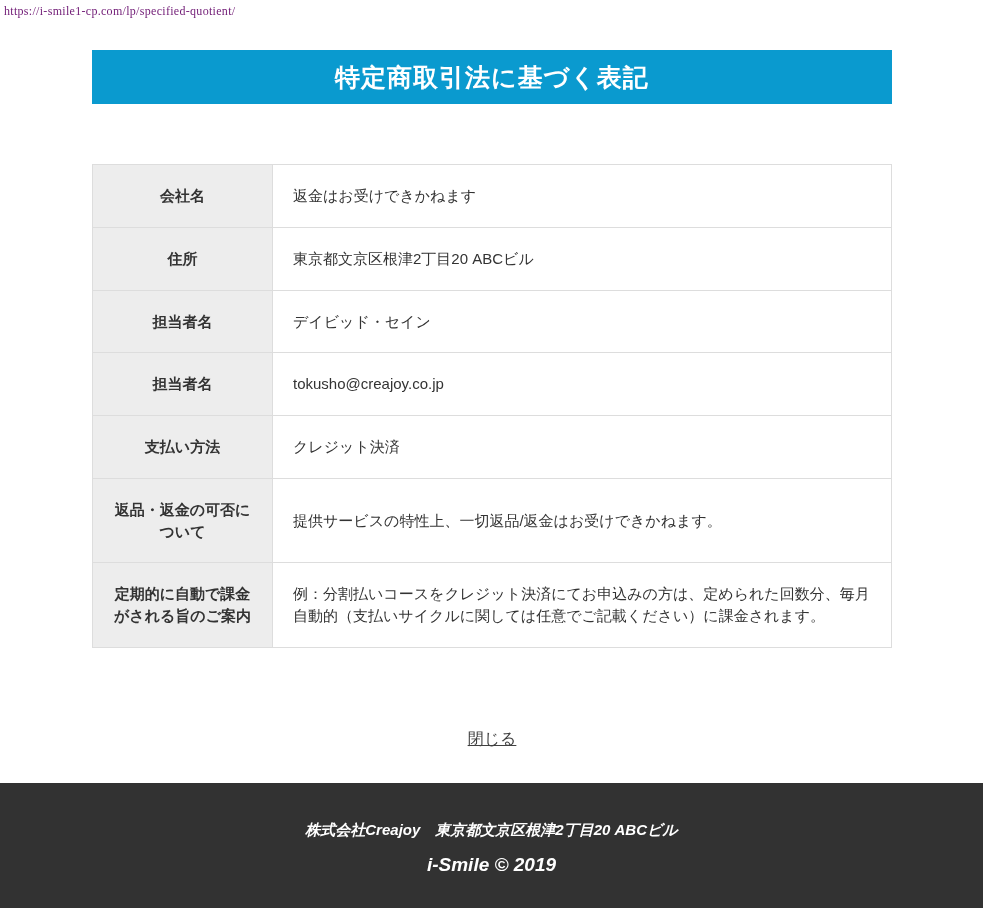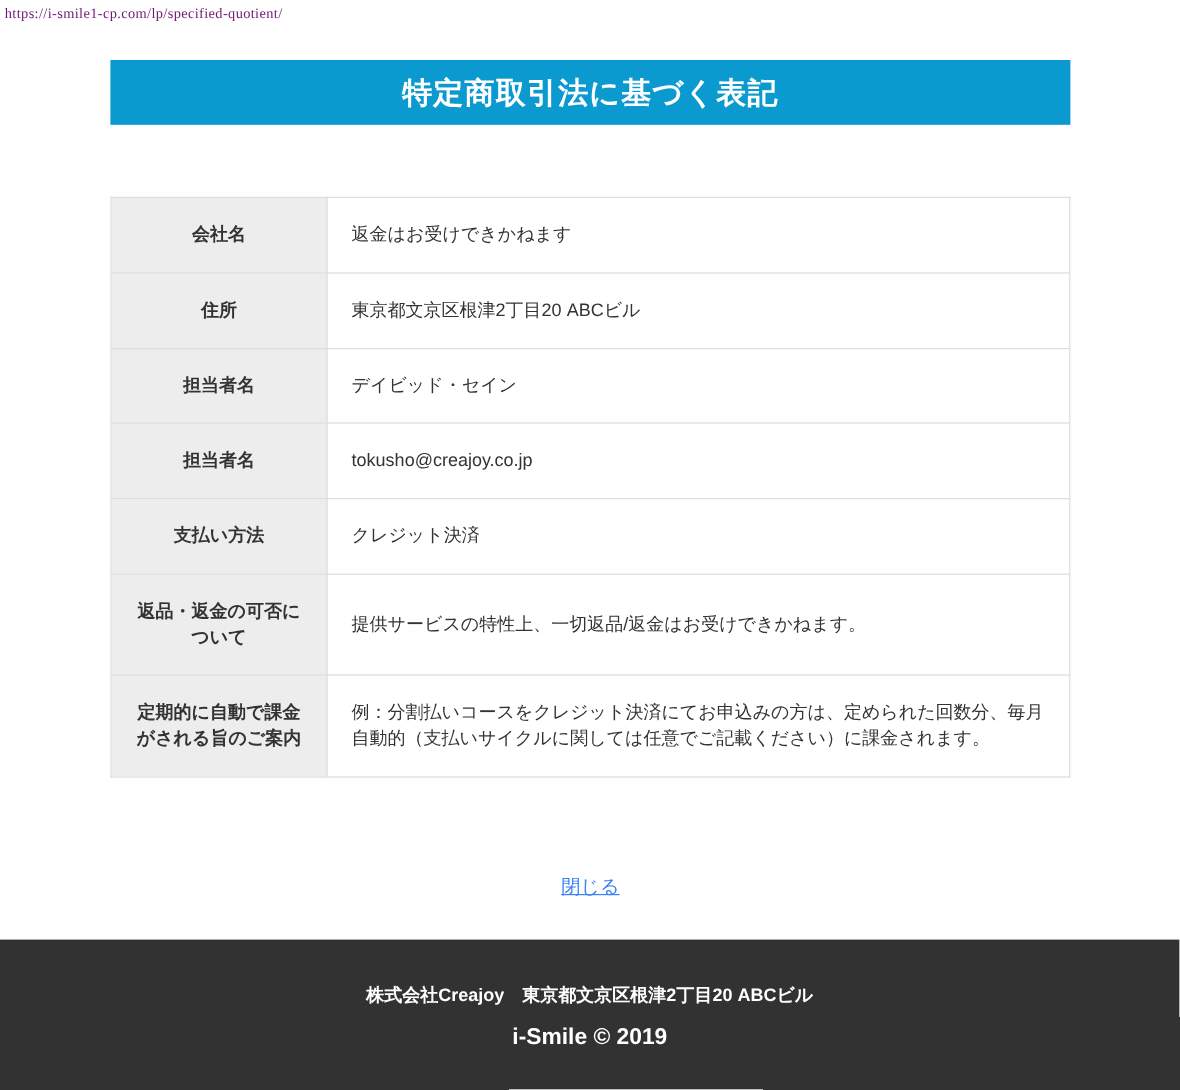--- a/index.html
+++ b/index.html
@@ -90,20 +90,21 @@
   .footer {
     position: absolute;
     left: 0;
     top: 783px;
     width: 983px;
     height: 125px;
     background: #323232; 
     color: #ffffff;
     text-align: center;
     padding-top: 38px;
+    font-style: italic;
   }
   .footer .footer-line1 {
     font-size: 15px;
     font-weight: bold;
     line-height: 17px;
   }
   .footer .footer-line2 {
     margin-top: 18px;
     font-size: 19px;
     font-weight: bold;
@@ -150,21 +151,21 @@
       </tr>
       <tr>
         <th>定期的に自動で課金
 がされる旨のご案内</th>
         <td>例：分割払いコースをクレジット決済にてお申込みの方は、定められた回数分、毎月自動的（支払いサイクルに関しては任意でご記載ください）に課金されます。</td>
       </tr>
     </tbody>
   </table>
 
   <div class="close-wrap">
-    <a href="#" class="close-link" style="color: #3b82f6;">閉じる</a>
+    <a href="#" class="close-link" style="color: #404040;">閉じる</a>
   </div>
 
   <footer class="footer" style="background-color: rgb(50, 50, 50);">
     <div class="footer-line1">株式会社Creajoy　東京都文京区根津2丁目20 ABCビル</div>
     <div class="footer-line2">i-Smile © 2019</div>
   </footer>
 
 </div>
 
 </body></html>

